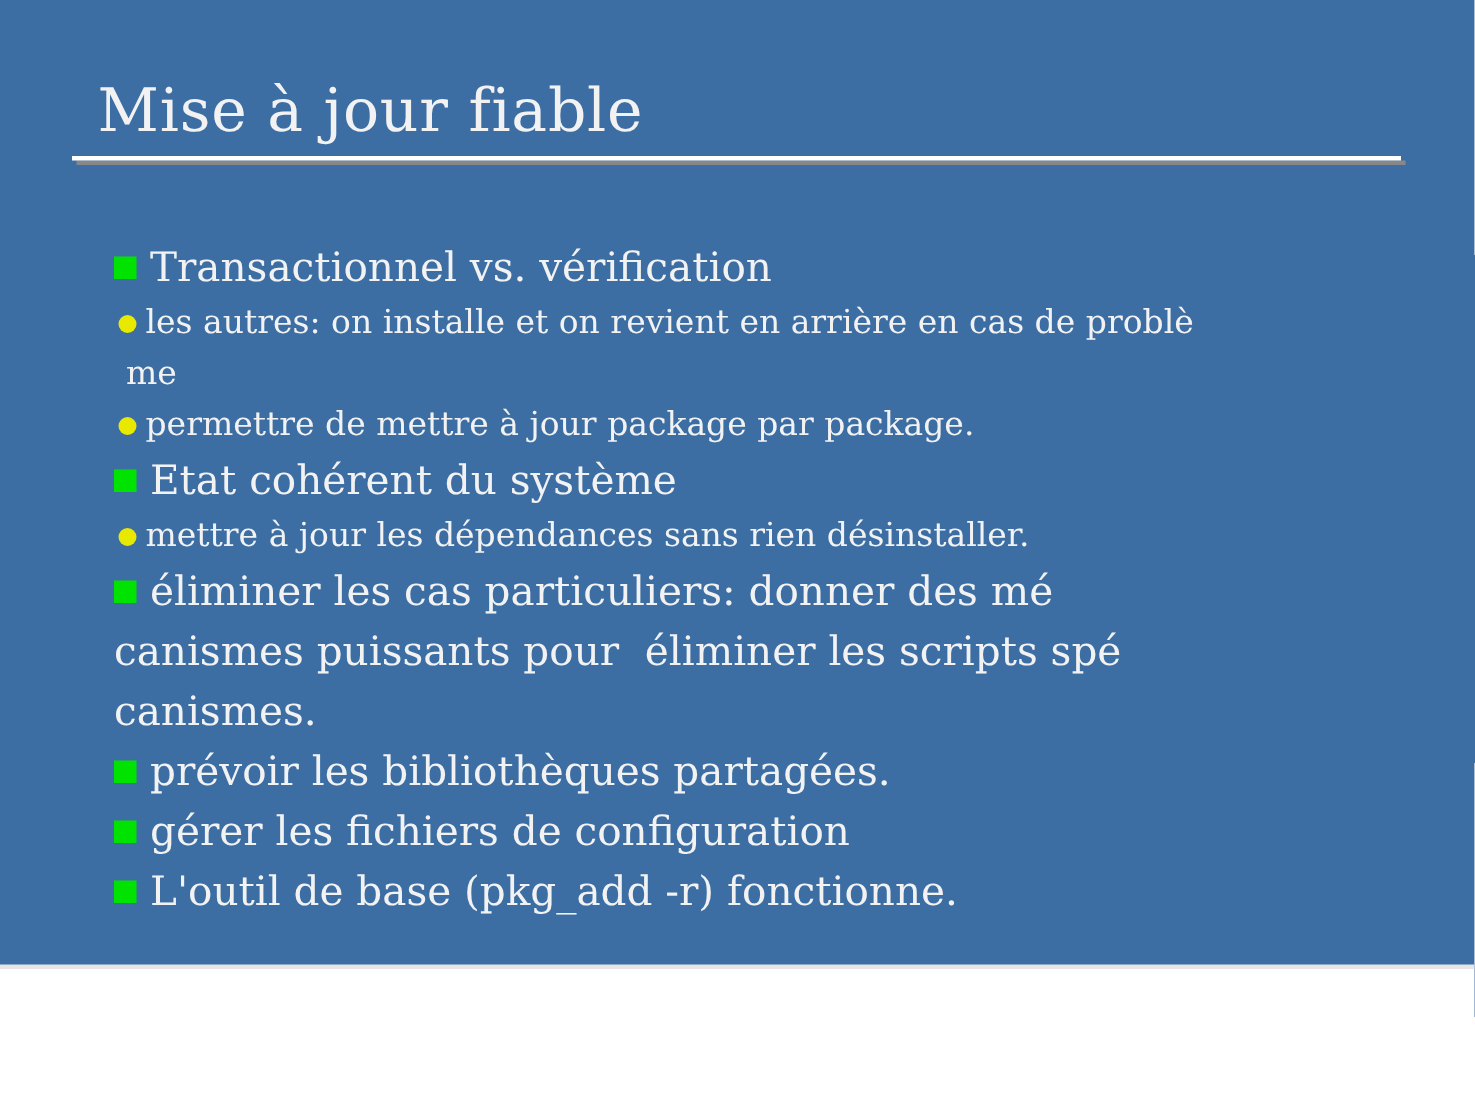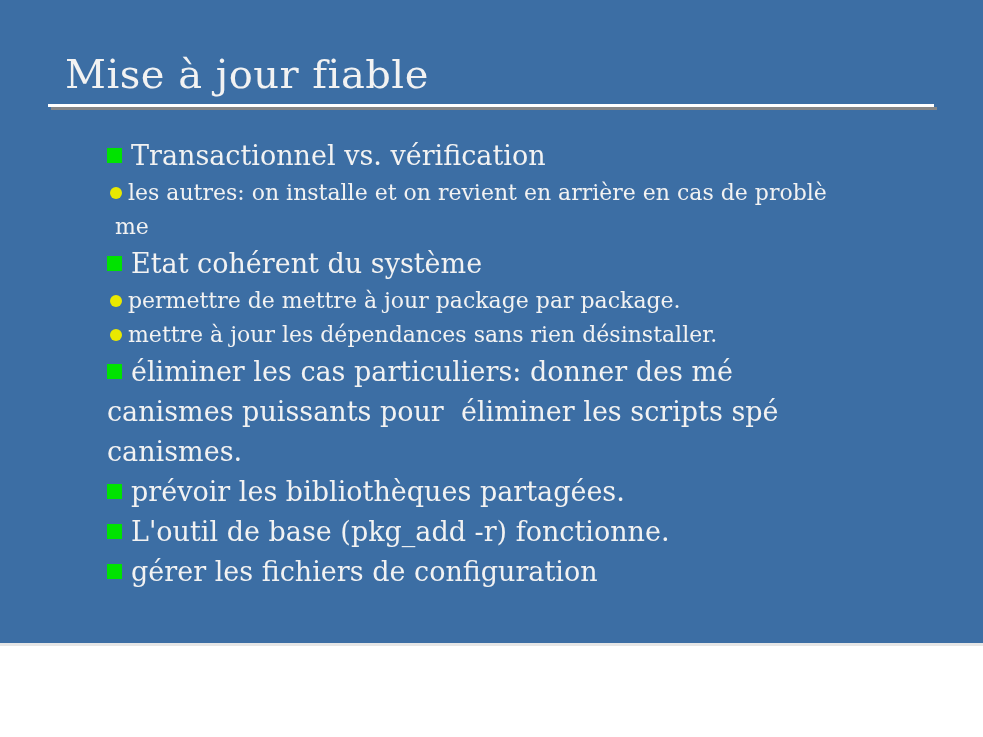--- a/index.html
+++ b/index.html
@@ -40,22 +40,21 @@
     width: 886px;
     height: 3px;
     background: var(--underline-shadow, #878787);
     z-index: 1;
   }
 
   .content {
     position: absolute;
     left: 0;
     right: 0;
-    top: 136px;
-    margin-left: 31px;
+    top: 159px;
   }
 
   .row {
     display: flex;
     align-items: flex-start;
     color: var(--text, #f2f2f2);
     white-space: pre-wrap;
   }
   .row .txt { display: block; }
 
@@ -110,28 +109,28 @@
     <div class="row l2">
       <span class="dot"></span>
       <span class="txt">les autres: on installe et on revient en arrière en cas de problè</span>
     </div>
 
     <div class="row l2 cont">
       <span class="txt">me</span>
     </div>
 
 
+    <div class="row l2">
+      <span class="dot"></span>
+      <span class="txt">permettre de mettre à jour package par package.</span>
+    </div>
+
     <div class="row l1">
       <span class="sq"></span>
       <span class="txt">Etat cohérent du système</span>
-    </div>
-
-    <div class="row l2">
-      <span class="dot"></span>
-      <span class="txt">permettre de mettre à jour package par package.</span>
     </div>
 
     <div class="row l2">
       <span class="dot"></span>
       <span class="txt">mettre à jour les dépendances sans rien désinstaller.</span>
     </div>
 
     <div class="row l1">
       <span class="sq"></span>
       <span class="txt">éliminer les cas particuliers: donner des mé</span>
@@ -145,25 +144,25 @@
       <span class="txt">canismes.</span>
     </div>
 
     <div class="row l1">
       <span class="sq"></span>
       <span class="txt">prévoir les bibliothèques partagées.</span>
     </div>
 
     <div class="row l1">
       <span class="sq"></span>
-      <span class="txt">L'outil de base (pkg_add -r) fonctionne.</span>
+      <span class="txt">gérer les fichiers de configuration</span>
     </div>
 
     <div class="row l1">
       <span class="sq"></span>
-      <span class="txt">gérer les fichiers de configuration</span>
+      <span class="txt">L'outil de base (pkg_add -r) fonctionne.</span>
     </div>
 
   </div>
 
   <div class="footer-line"></div>
 
 </div>
 
 </body></html>

